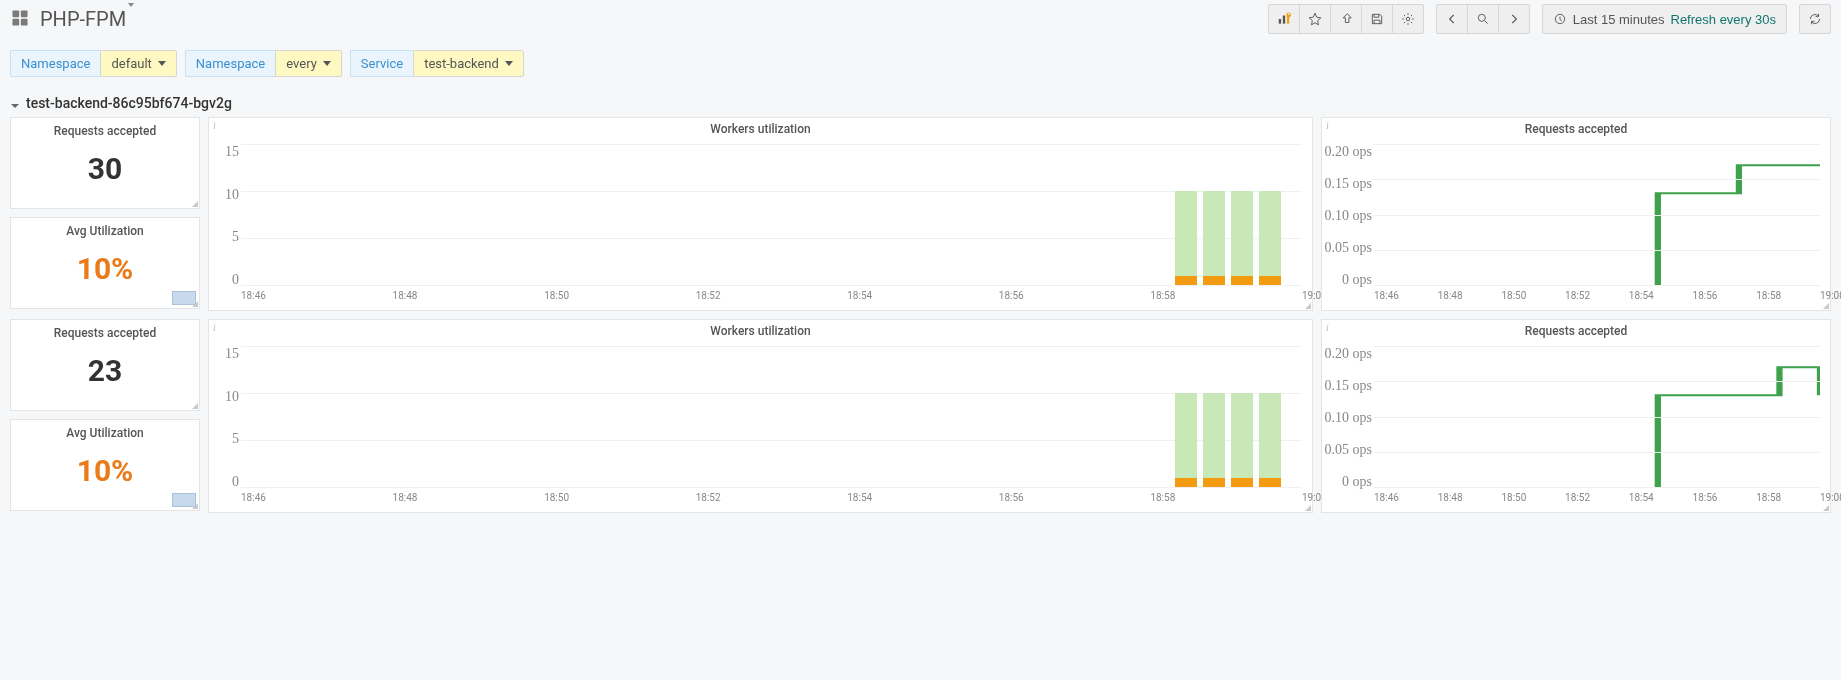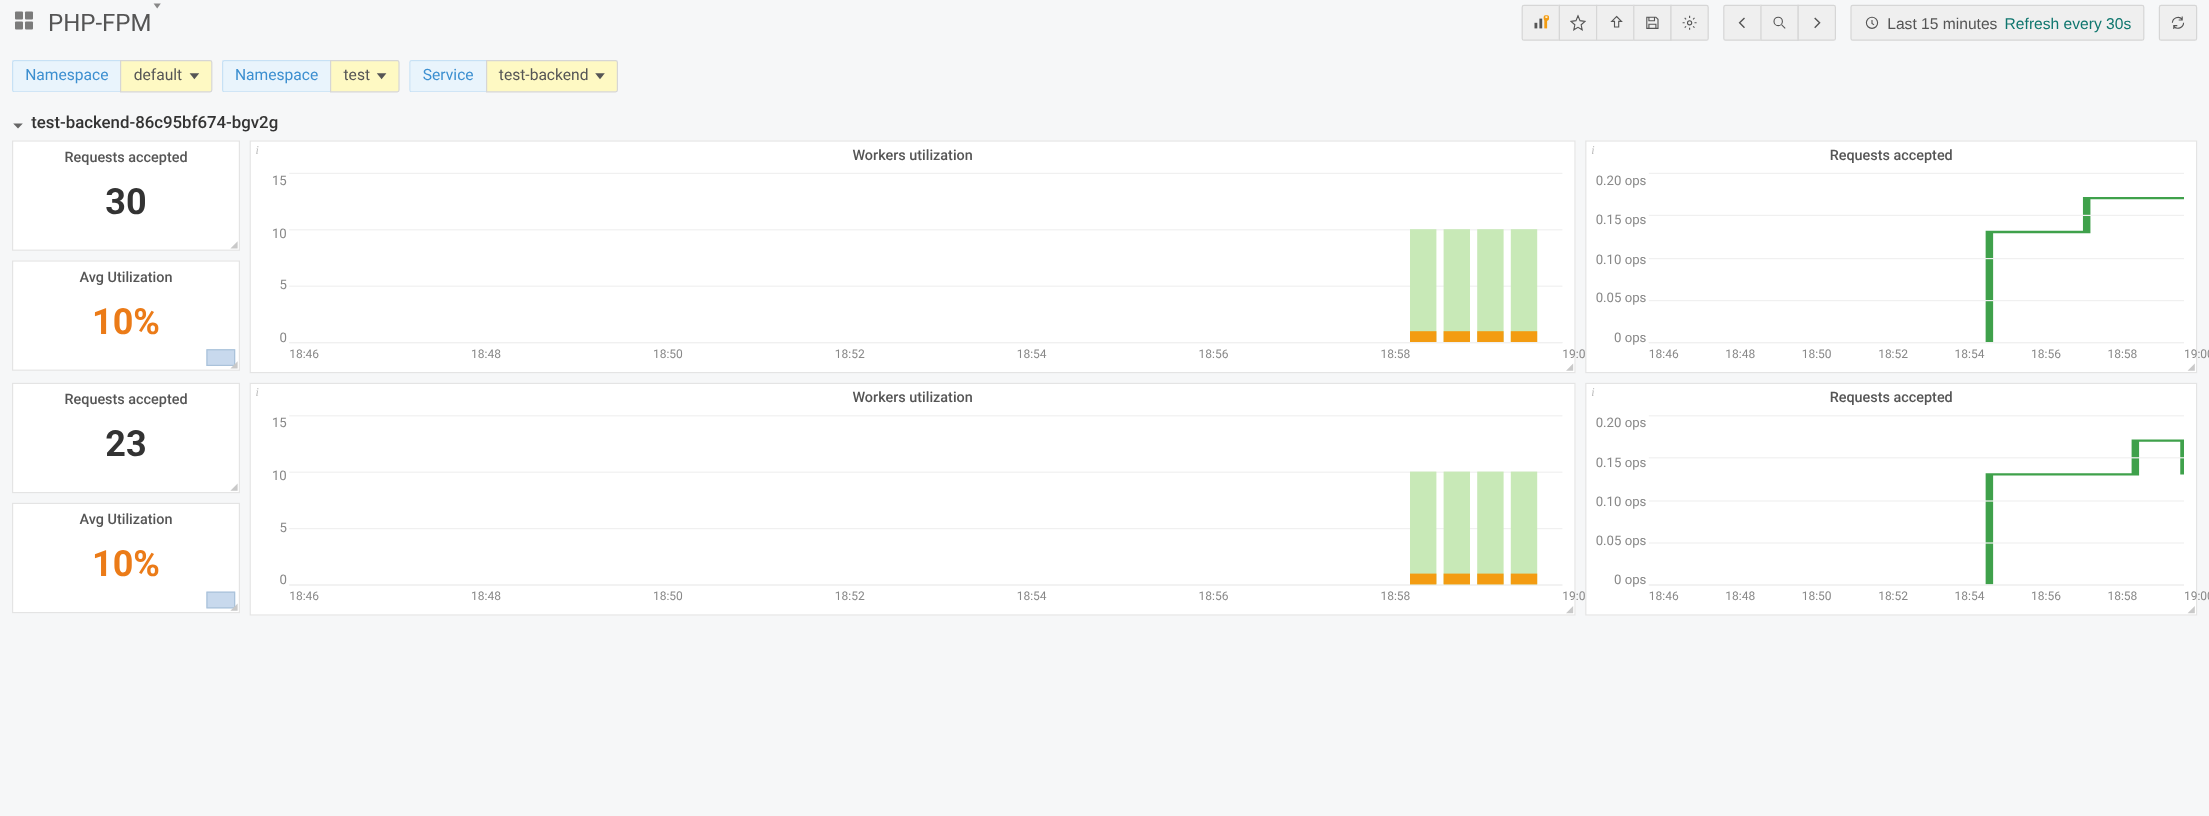--- a/index.html
+++ b/index.html
@@ -122,21 +122,21 @@
   .stat-val.orange { color:#eb7b18; }
   .sparkline {
     position:absolute; right:3px; bottom:3px; width:24px; height:14px;
     background:#c8d9ed;
     border:1px solid #aac2da;
   }
 
   .chart-panel { height: 194px; display:flex; flex-direction:column;}
   .chart-body { flex:1; position:relative; padding: 6px 10px 2px 32px;}
   .chart-body.narrow-left { padding-left: 52px;}
-  .y-axis { position:absolute; left:0; top:6px; bottom:22px; width:30px; display:flex; flex-direction:column; justify-content:space-between; text-align:right; font-size:11px; color:#888;}
+  .y-axis { position:absolute; left:0; top:6px; bottom:22px; width:30px; display:flex; flex-direction:column; justify-content:space-between; text-align:right; font-size:14px; color:#888;font-family:Liberation Serif, serif;}
   .y-axis.wider { width:50px;}
   .plot { position:relative; height: calc(100% - 22px); border-bottom:1px solid #eee;}
   .plot .grid-h {
     position:absolute; left:0; right:0; border-top:1px solid #f0f0f0;
   }
   .x-axis { display:flex; justify-content:space-between; font-size:10px; color:#888; padding:4px 0 0;}
   .x-axis span { width:0; white-space:nowrap; transform:translateX(-50%);}
 
   .bars { position:absolute; bottom:0; display:flex; gap:6px; align-items:flex-end; height:100%;}
   .bar {
@@ -238,21 +238,21 @@
   <div class="var-group">
     <div class="var-label">Namespace</div>
     <div class="var-value">
         <span>default</span>
         <span class="caret"></span>
       </div>
   </div>
   <div class="var-group">
     <div class="var-label">Namespace</div>
     <div class="var-value">
-        <span>test</span>
+        <span>every</span>
         <span class="caret"></span>
       </div>
   </div>
   <div class="var-group">
     <div class="var-label">Service</div>
     <div class="var-value">
         <span>test-backend</span>
         <span class="caret"></span>
       </div>
   </div>

